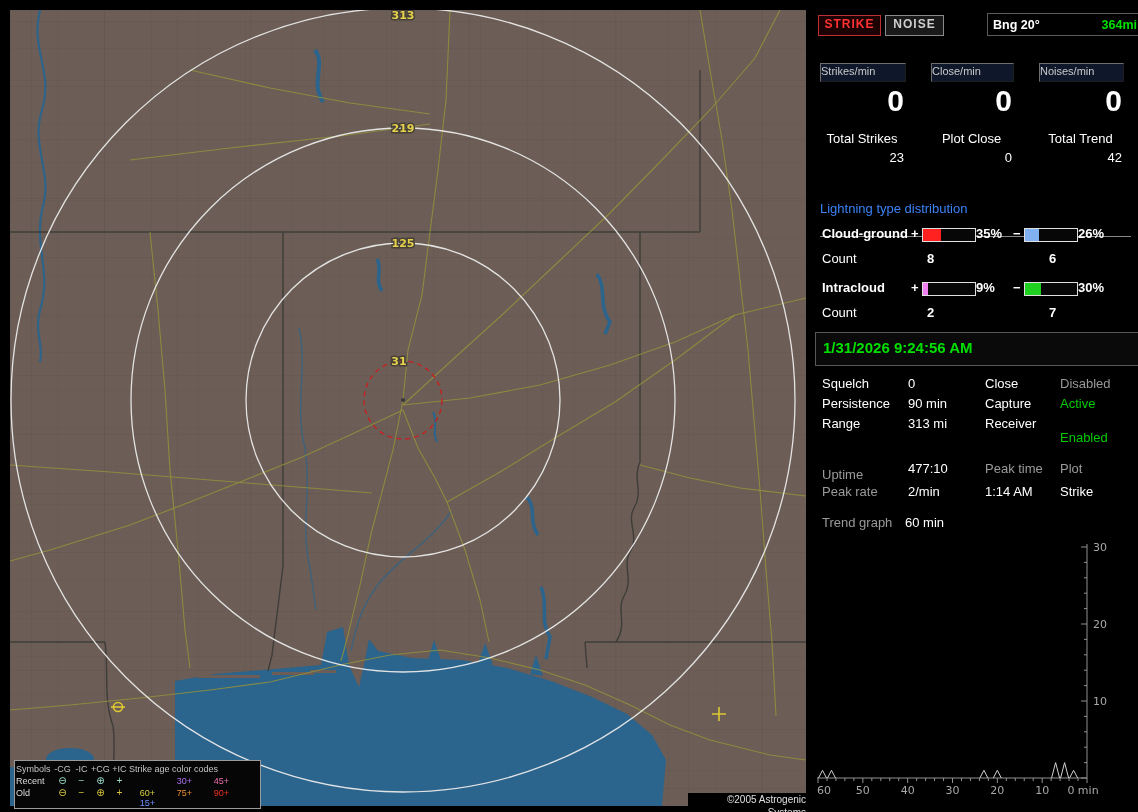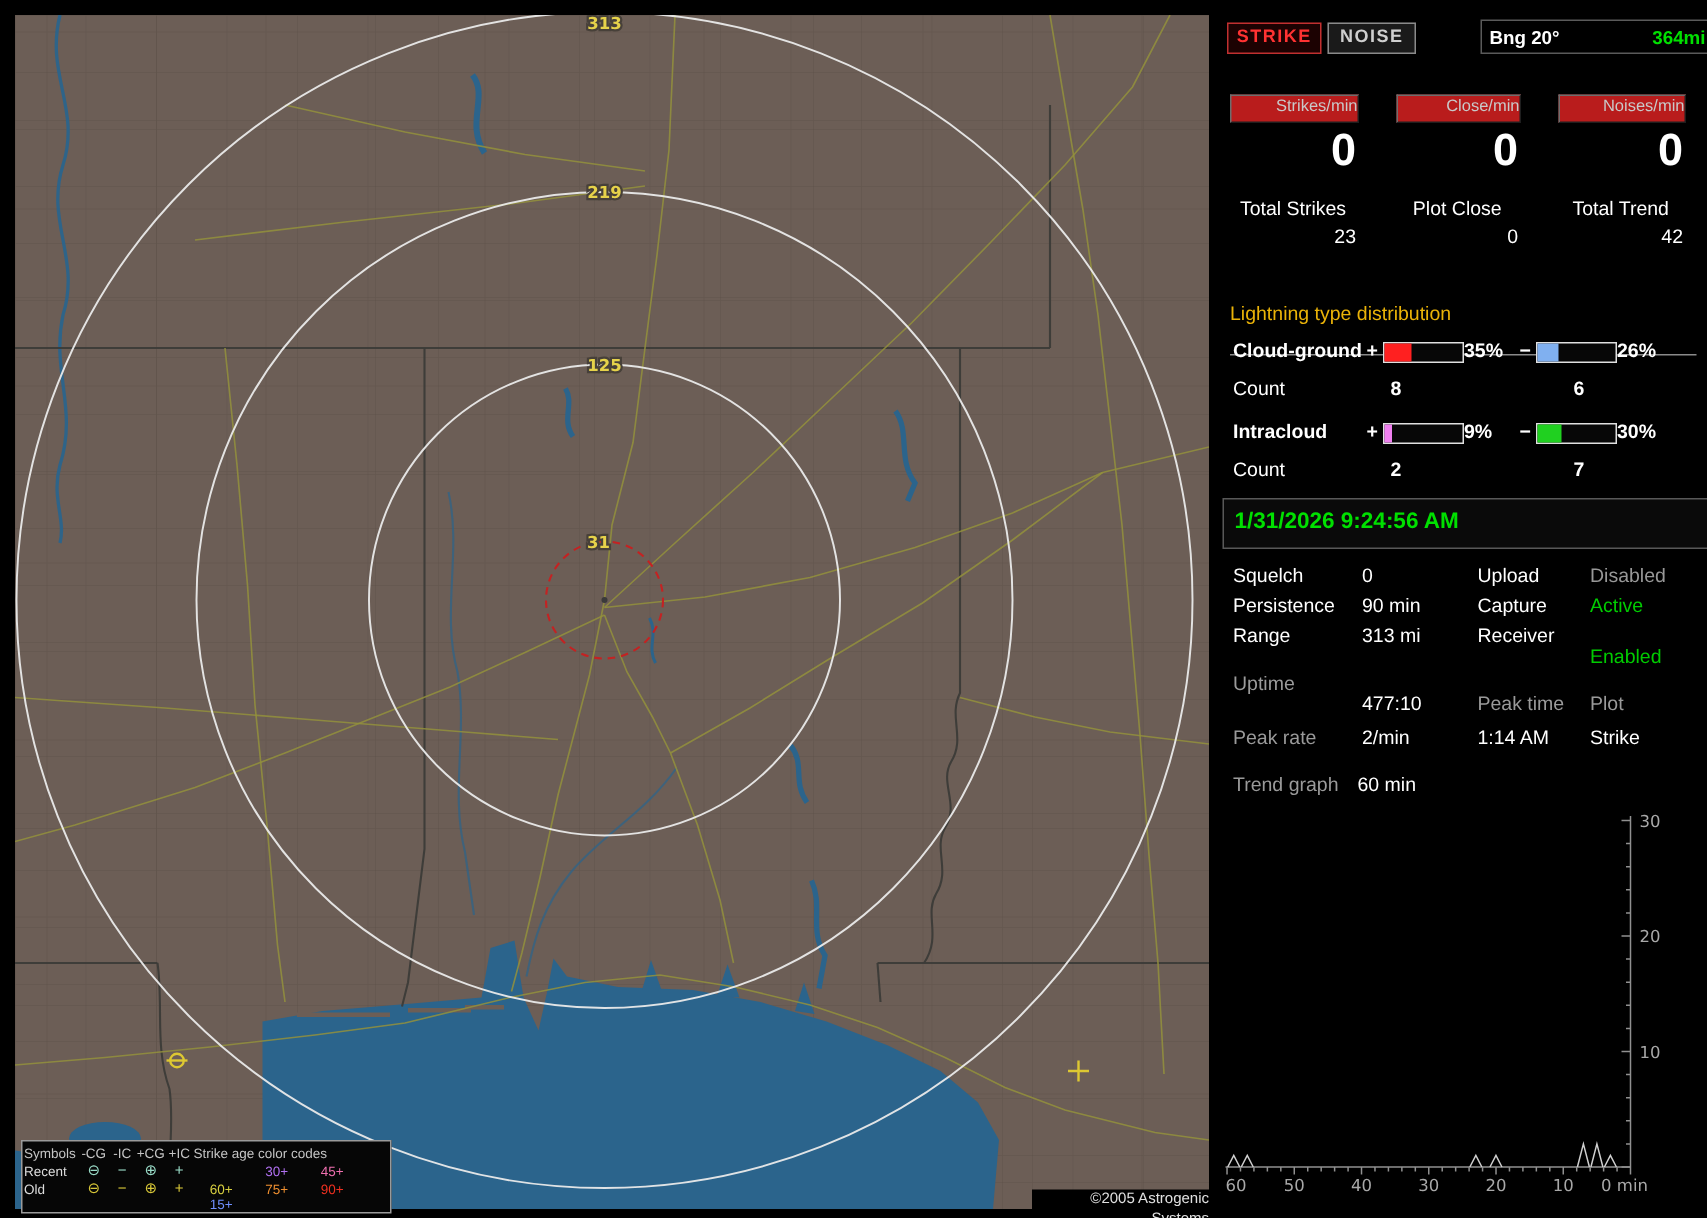--- a/index.html
+++ b/index.html
@@ -28,27 +28,27 @@
   #copyright{left:688px;top:793px;width:118px;height:13px;background:#000;color:#e0e0e0;
     font-size:10px;line-height:13px;text-align:right;padding-right:3px;}
   
   #sidebar{left:815px;top:10px;width:318px;height:796px;font-size:13px;}
   .btn-strike{left:3px;top:5px;width:61px;height:19px;background:#1c0202;border:1px solid #c03030;
     color:#ff3232;font-weight:bold;font-size:12px;text-align:center;line-height:17px;letter-spacing:1px;cursor:pointer;}
   .btn-noise{left:70px;top:5px;width:57px;height:19px;background:#1a1a1a;border:1px solid #8a8a8a;
     color:#cfcfcf;font-weight:bold;font-size:12px;text-align:center;line-height:17px;letter-spacing:1px;cursor:pointer;}
   #bng{left:172px;top:3px;width:144px;height:21px;background:#000;border:1px solid #5a5a5a;
     display:flex;justify-content:space-between;align-items:center;padding:0 5px;font-weight:bold;font-size:12.5px;}
-  .rate-hdr{top:53px;height:17px;background:#b91c1c;border:1px solid;border-color:#6e6e6e #1e1e1e #1e1e1e #6e6e6e;
-    color:#c9c9c9;font-size:11px;text-align:right;line-height:15px;}
+  .rate-hdr{top:53px;height:17px;background:#0f172a;border:1px solid;border-color:#6e6e6e #1e1e1e #1e1e1e #6e6e6e;
+    color:#c9c9c9;font-size:11px;text-align:left;line-height:15px;}
   .col1{left:5px;width:84px;} .col2{left:116px;width:81px;} .col3{left:224px;width:83px;}
   .rate-val{top:74px;font-size:30px;font-weight:bold;text-align:right;padding-right:8px;}
   .total-lbl{top:121px;font-size:13px;text-align:center;}
   .total-val{top:140px;font-size:13px;text-align:right;padding-right:10px;}
-  #dist-title{left:5px;top:191px;width:311px;color:#eab308;padding-bottom:20px;border-bottom:1px solid #8a8a8a;}
+  #dist-title{left:5px;top:191px;width:311px;color:#3b82f6;padding-bottom:20px;border-bottom:1px solid #8a8a8a;}
   .dist-lbl{left:7px;font-weight:bold;}
   .sign{font-weight:bold;}
   .pctbar{width:52px;height:12px;border:1px solid #e0e0e0;background:#070707;}
   .pctbar .fill{height:100%;}
   .pct{font-weight:bold;text-align:center;}
   .count-lbl{left:7px;}
   #datetime-box{left:0;top:322px;width:318px;height:32px;border:1px solid #585858;background:#0a0a0a;
     line-height:30px;padding-left:7px;font-size:15px;font-weight:bold;color:#00e000;}
   .g1{left:7px;} .g2{left:93px;} .g3{left:170px;} .g4{left:245px;}
   .dim{color:#9a9a9a;}
@@ -244,34 +244,34 @@
   <div class="abs pct" style="left:263px;top:270px;">30%</div>
 
   <div class="abs count-lbl" style="top:295px;">Count</div>
   <div class="abs" style="left:112px;top:295px;font-weight:bold;">2</div>
   <div class="abs" style="left:234px;top:295px;font-weight:bold;">7</div>
 
   <div class="abs" id="datetime-box">1/31/2026 9:24:56 AM</div>
 
   <div class="abs g1" style="top:366px;">Squelch</div>
   <div class="abs g2" style="top:366px;">0</div>
-  <div class="abs g3" style="top:366px;">Upload</div>
+  <div class="abs g3" style="top:366px;">Close</div>
   <div class="abs g4 gray-val" style="top:366px;">Disabled</div>
 
   <div class="abs g1" style="top:386px;">Persistence</div>
   <div class="abs g2" style="top:386px;">90 min</div>
   <div class="abs g3" style="top:386px;">Capture</div>
   <div class="abs g4 green" style="top:386px;">Active</div>
 
   <div class="abs g1" style="top:406px;">Range</div>
   <div class="abs g2" style="top:406px;">313 mi</div>
   <div class="abs g3" style="top:406px;">Receiver</div>
   <div class="abs g4 green" style="top:420px;">Enabled</div>
 
-  <div class="abs g1 dim" style="top:438px;">Uptime</div>
+  <div class="abs g1 dim" style="top:457px;">Uptime</div>
   <div class="abs g2" style="top:451px;">477:10</div>
   <div class="abs g3 dim" style="top:451px;">Peak time</div>
   <div class="abs g4 dim" style="top:451px;">Plot</div>
 
   <div class="abs g1 dim" style="top:474px;">Peak rate</div>
   <div class="abs g2" style="top:474px;">2/min</div>
   <div class="abs g3" style="top:474px;">1:14 AM</div>
   <div class="abs g4" style="top:474px;">Strike</div>
 
   <div class="abs g1 dim" style="top:505px;">Trend graph</div>

